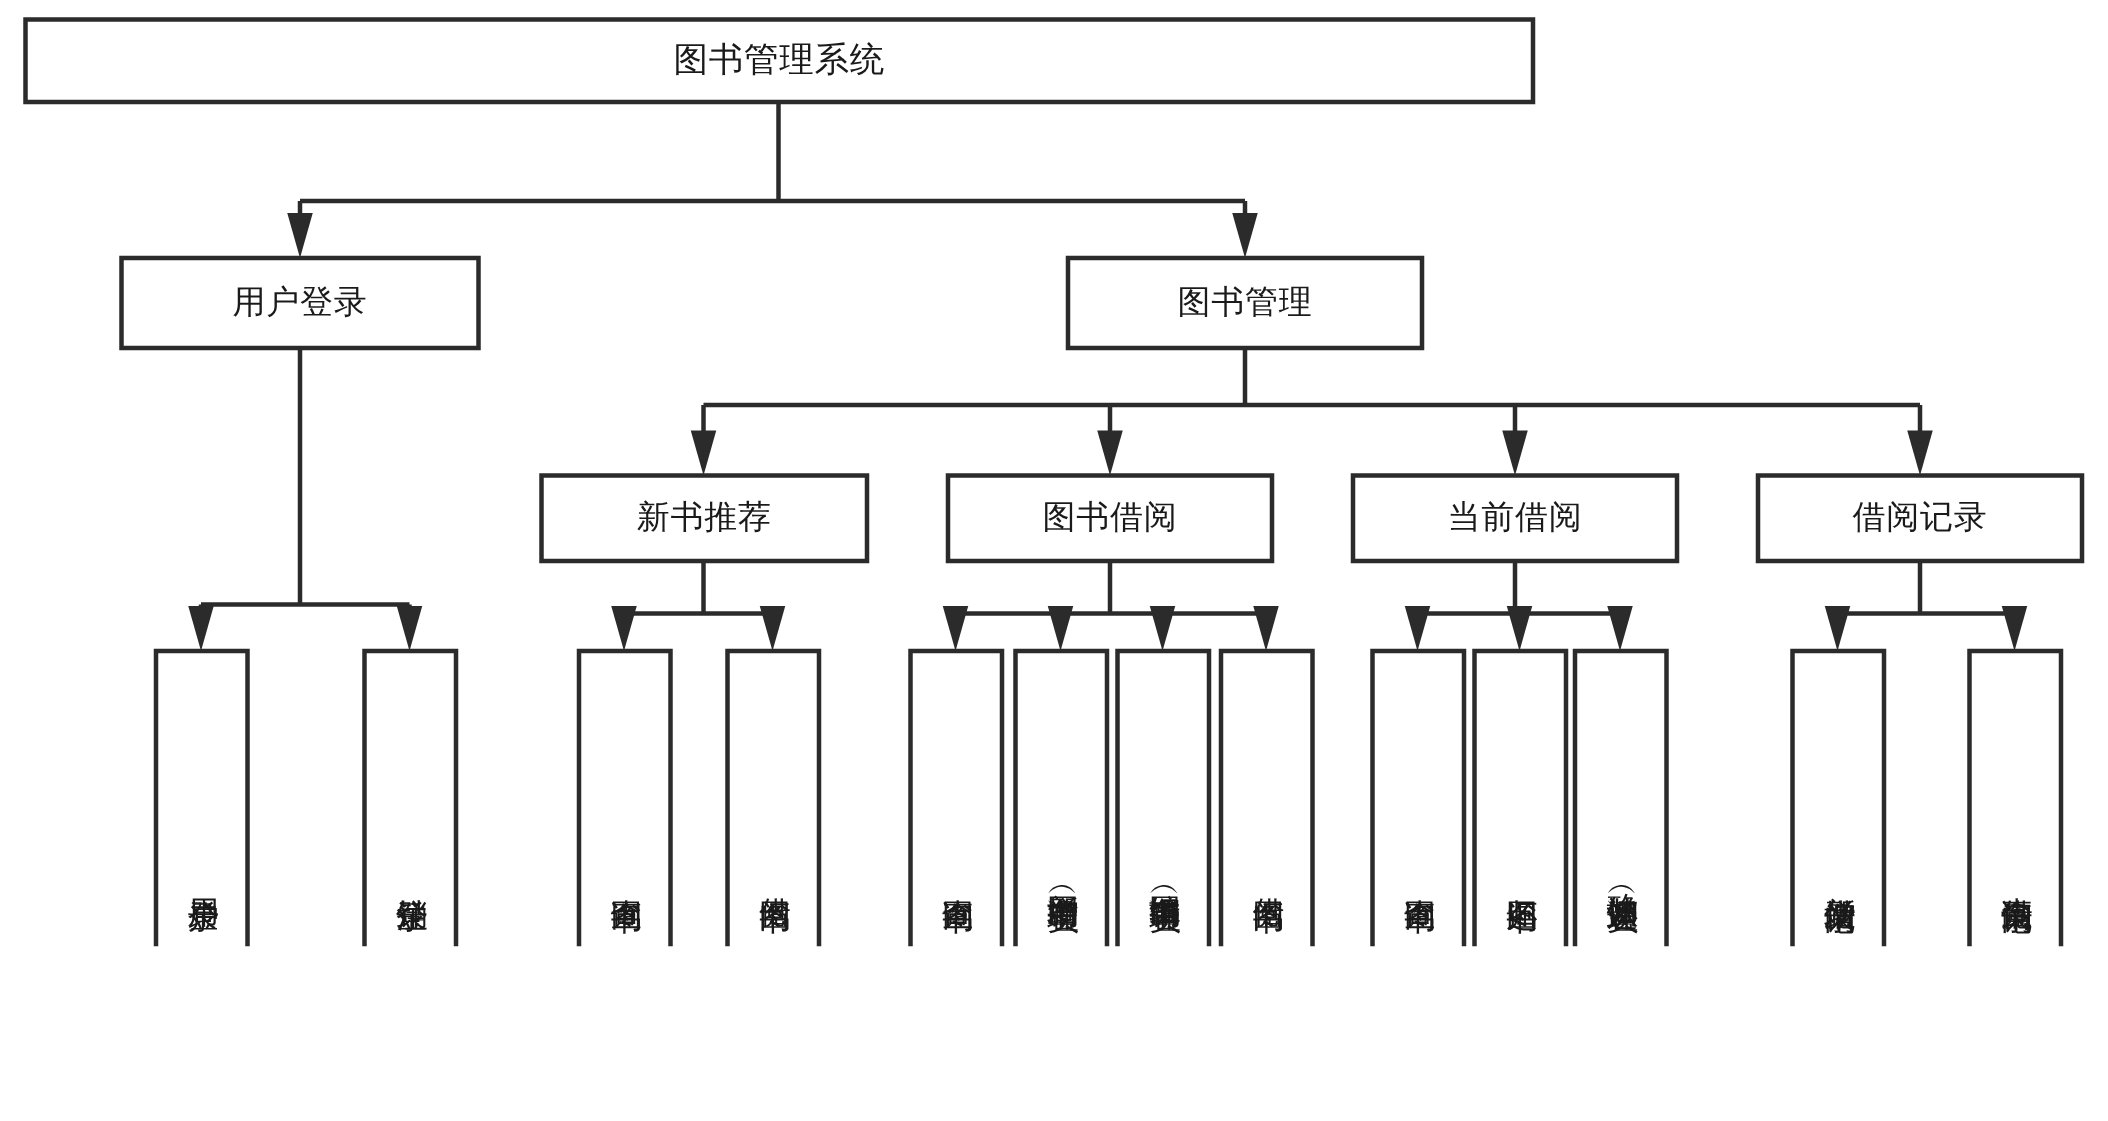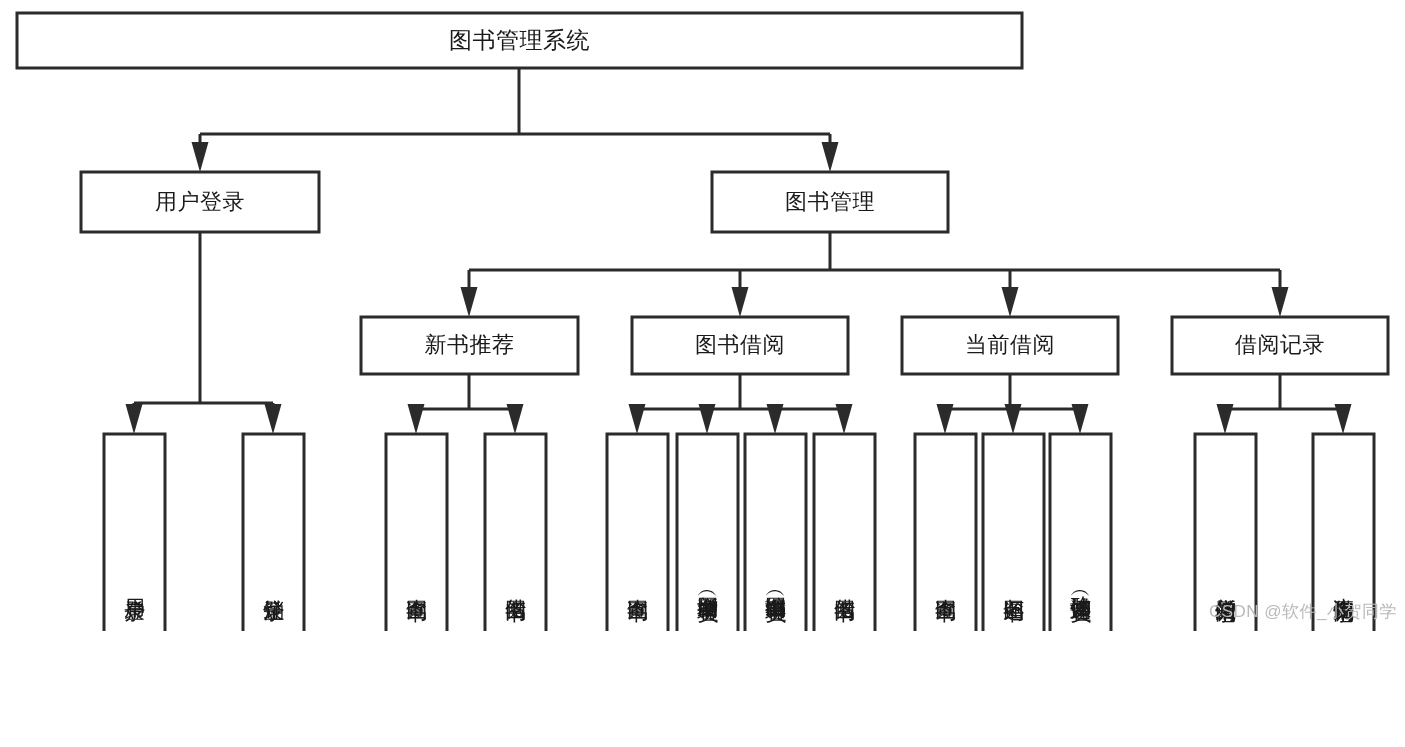--- a/index.html
+++ b/index.html
@@ -213,15 +213,14 @@
         <div class="leaf-label">确认归还（管理员）</div>
       </div>
       <div class="leaf-label-wrap" style="left: 1195px; top: 434px; width: 61px; height: 299px;">
         <div class="leaf-label">新增借阅记录</div>
       </div>
       <div class="leaf-label-wrap" style="left: 1313px; top: 434px; width: 61px; height: 299px;">
         <div class="leaf-label">查询借阅记录</div>
       </div>
     </div>
 
-  <div class="watermark">CSDN @软件_小贺同学</div>
 
 </div>
 
 </body></html>

